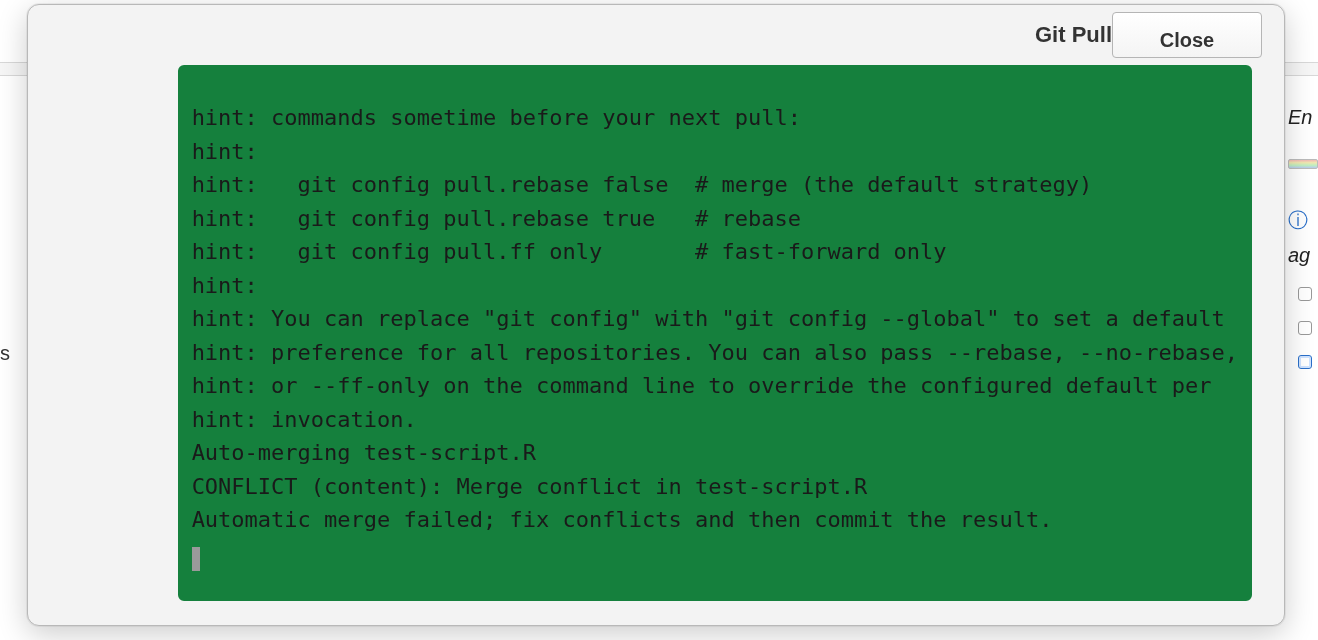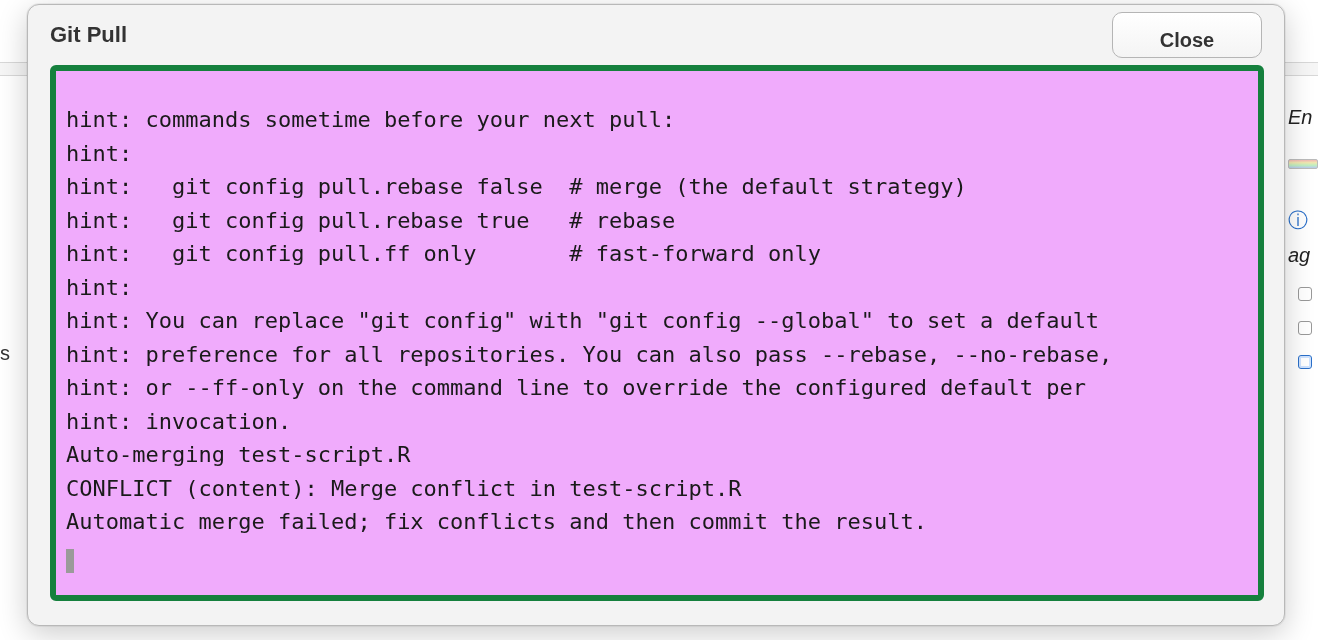--- a/index.html
+++ b/index.html
@@ -1,15 +1,15 @@
 <!DOCTYPE html>
 <html><head>
 <meta charset="utf-8">
 <style>
-  * { box-sizing: border-box; }
+  * { box-sizing: border-box; align-items: flex-end; }
   html, body {
     margin: 0; padding: 0;
     width: 1318px; height: 640px;
     font-family: -apple-system, "Segoe UI", Arial, sans-serif;
     background: #ffffff;
     overflow: hidden;
     position: relative;
   }
   
   .bg-stripe-top {
@@ -86,35 +86,35 @@
   }
   .dialog-title {
     flex: 1;
     font-size: 22px;
     font-weight: 600;
     color: #333;
   }
   .close-btn {
     height: 46px;
     min-width: 150px;
-    border-radius: 10px;
+    border-radius: 4px;
     border: 1px solid #b5b5b5;
     background: linear-gradient(#ffffff, #f4f4f4);
     font-size: 20px;
     font-weight: 700;
     color: #333;
     cursor: pointer;
     padding: 16px 26px;
   }
 
   .dialog-body {
     flex: 1;
-    margin: 0 20px 24px 22px;
-    background: #f0abfc;
-    border: 6px solid #15803d;
+    margin: 0 32px 24px 22px;
+    background: #15803d;
+    border: 4px solid #15803d;
     border-radius: 6px;
     overflow-y: auto;
     overflow-x: hidden;
   }
   .dialog-body::-webkit-scrollbar { width: 14px; }
   .dialog-body::-webkit-scrollbar-thumb {
     background: #c9c9c9; border-radius: 7px;
     border: 3px solid #fff;
   }
   .output {

